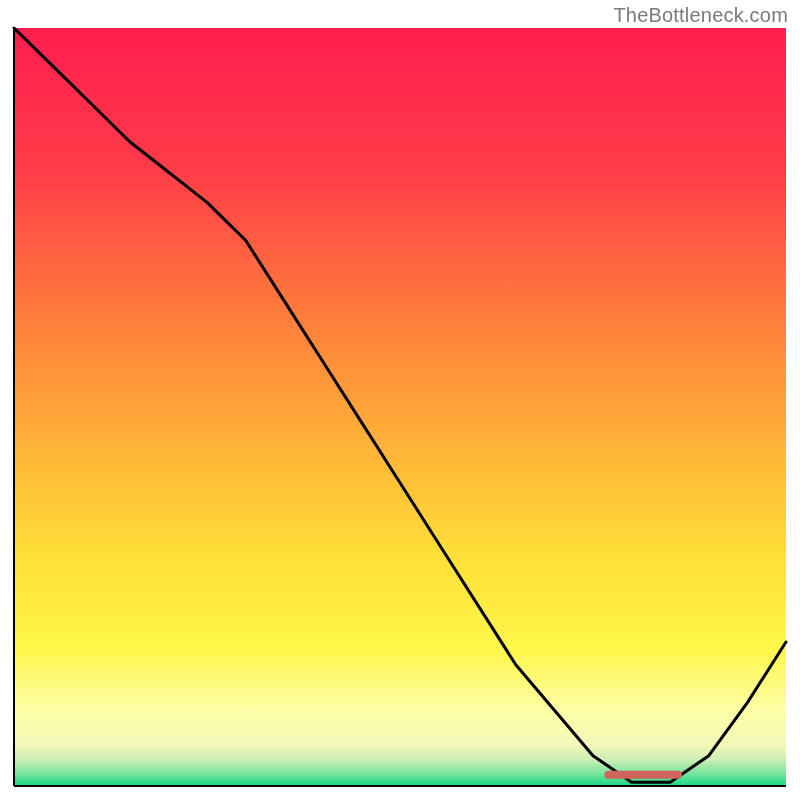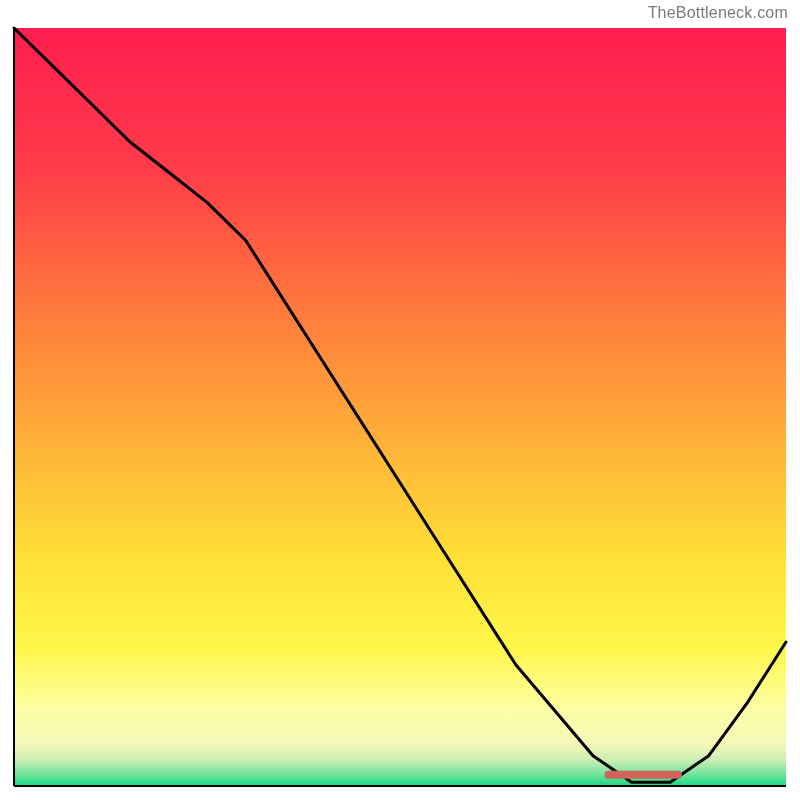--- a/index.html
+++ b/index.html
@@ -14,21 +14,21 @@
   .stage {
     position: relative;
     width: 800px;
     height: 800px;
   }
   .watermark {
     position: absolute;
     top: 4px;
     right: 12px;
     color: #7a7a7a;
-    font-size: 16px;
+    font-size: 20px;
     letter-spacing: 0.2px;
     user-select: none;
   }
   svg {
     display: block;
     position: absolute;
     left: 0;
     top: 0;
   }
 </style>

